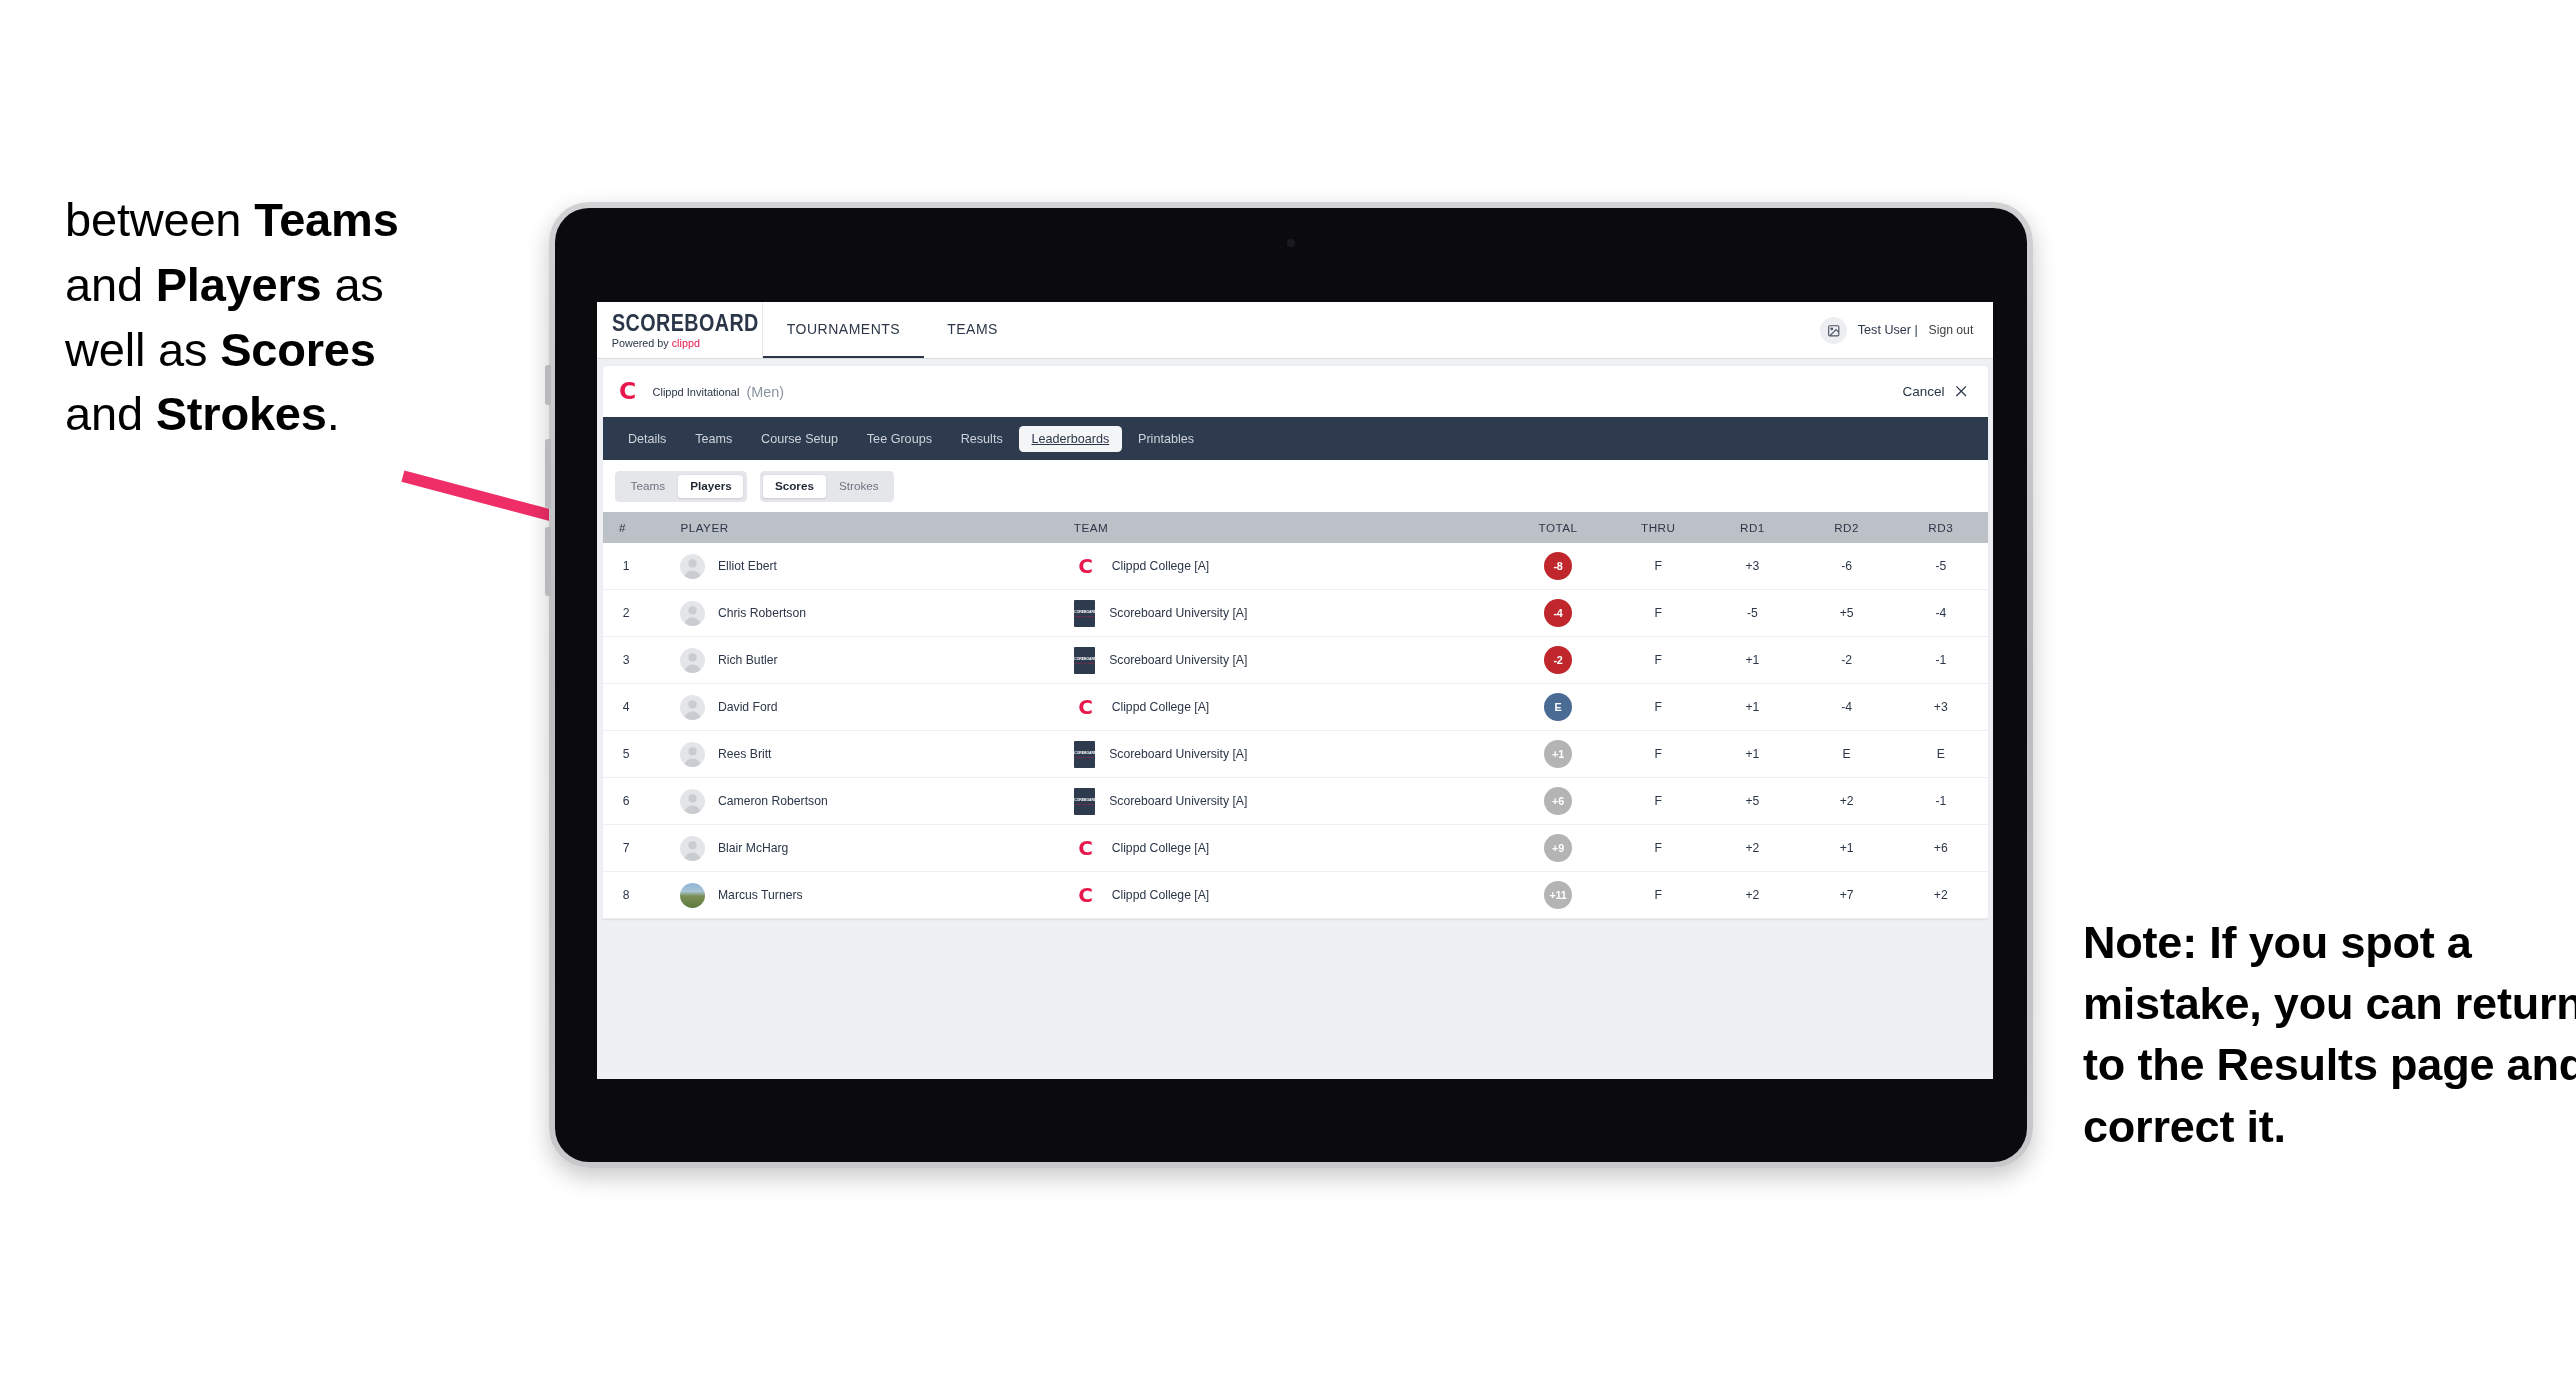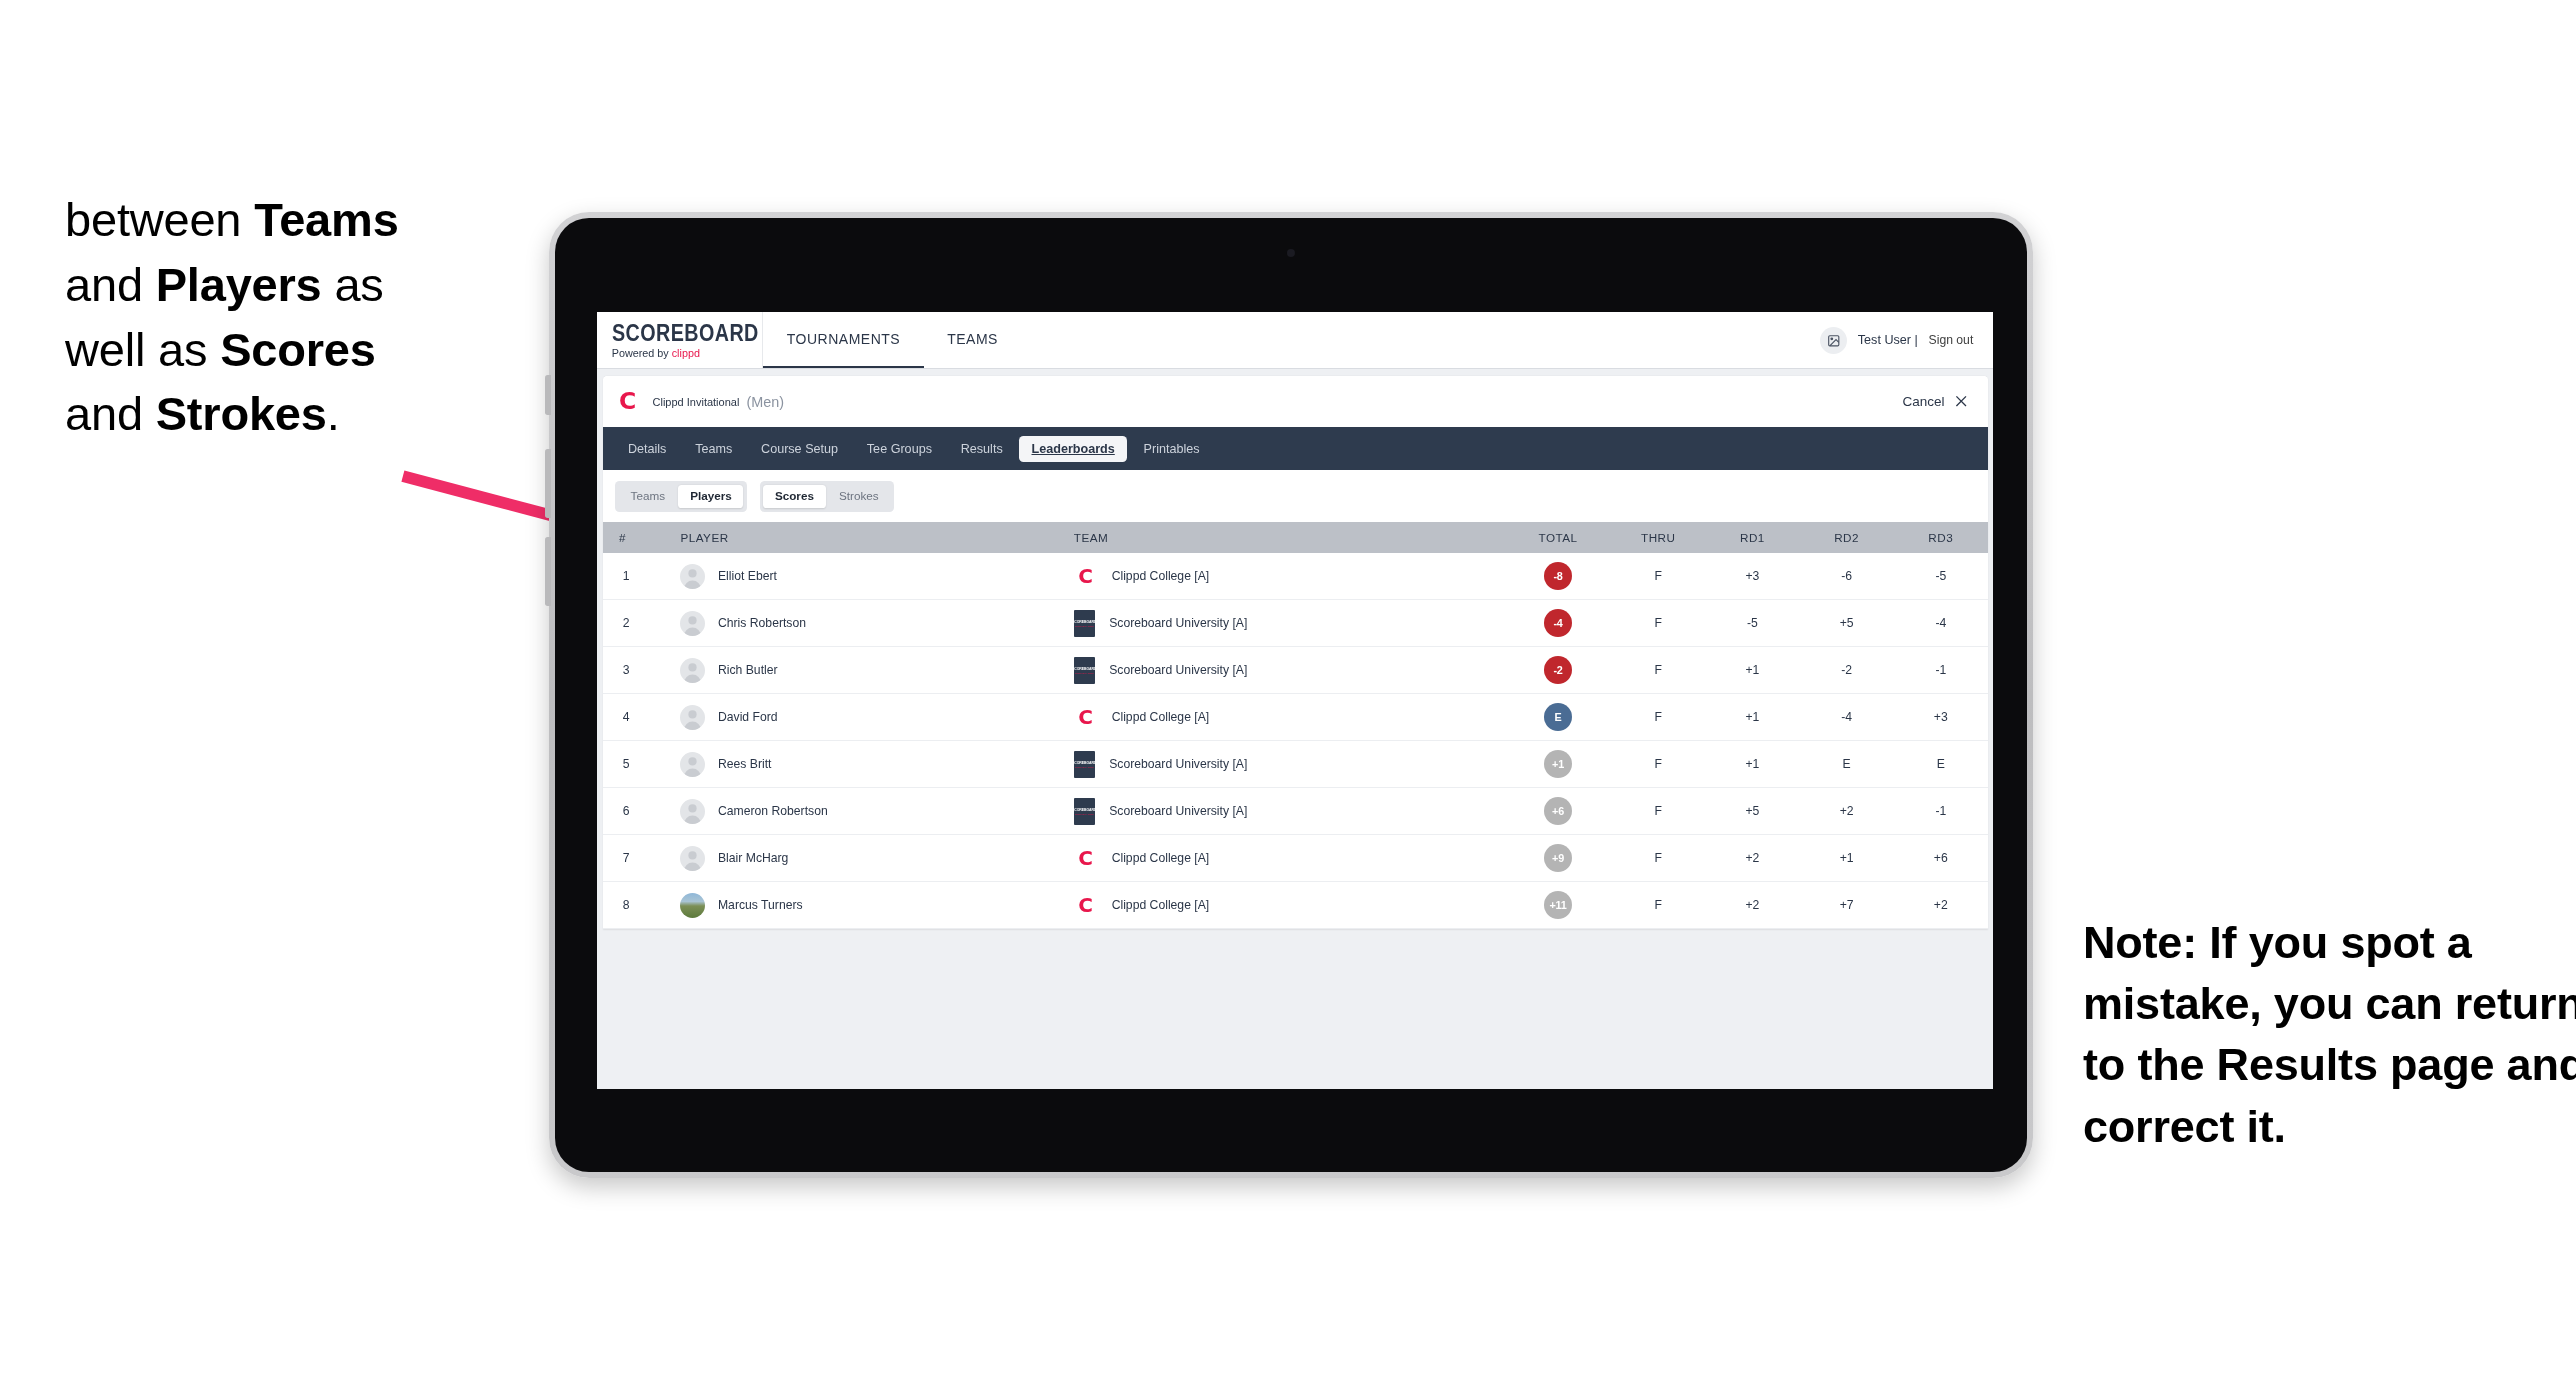--- a/index.html
+++ b/index.html
@@ -48,21 +48,21 @@
     top: 451px;
     width: 262px;
     height: 117px;
     pointer-events: none;
   }
 
   
   .tablet {
     position: absolute;
     left: 549px;
-    top: 212px;
+    top: 202px;
     width: 1484px;
     height: 966px;
     background: linear-gradient(180deg,#d2d2d4 0%, #bdbdbf 50%, #c9c9cb 100%);
     border-radius: 40px;
     box-shadow: 0 9px 23.5px rgba(0,0,0,0.22);
   }
   .tablet-inner {
     position: absolute;
     left: 6.3px;
     top: 6.3px;
@@ -229,21 +229,21 @@
     color: #cdd3dc;
     padding: 6.3px 12.6px;
     border-radius: 4.5px;
     cursor: pointer;
     white-space: nowrap;
   }
   .subtab.active {
     background: #f4f5f7;
     color: #2b3648;
     text-decoration: underline;
-    font-weight: 700;
+    font-weight: 400;
   }
 
   
   .toggle-row {
     background: #fff;
     height: 52px;
     display: flex;
     align-items: center;
     padding-left: 12.6px;
     gap: 12.6px;

